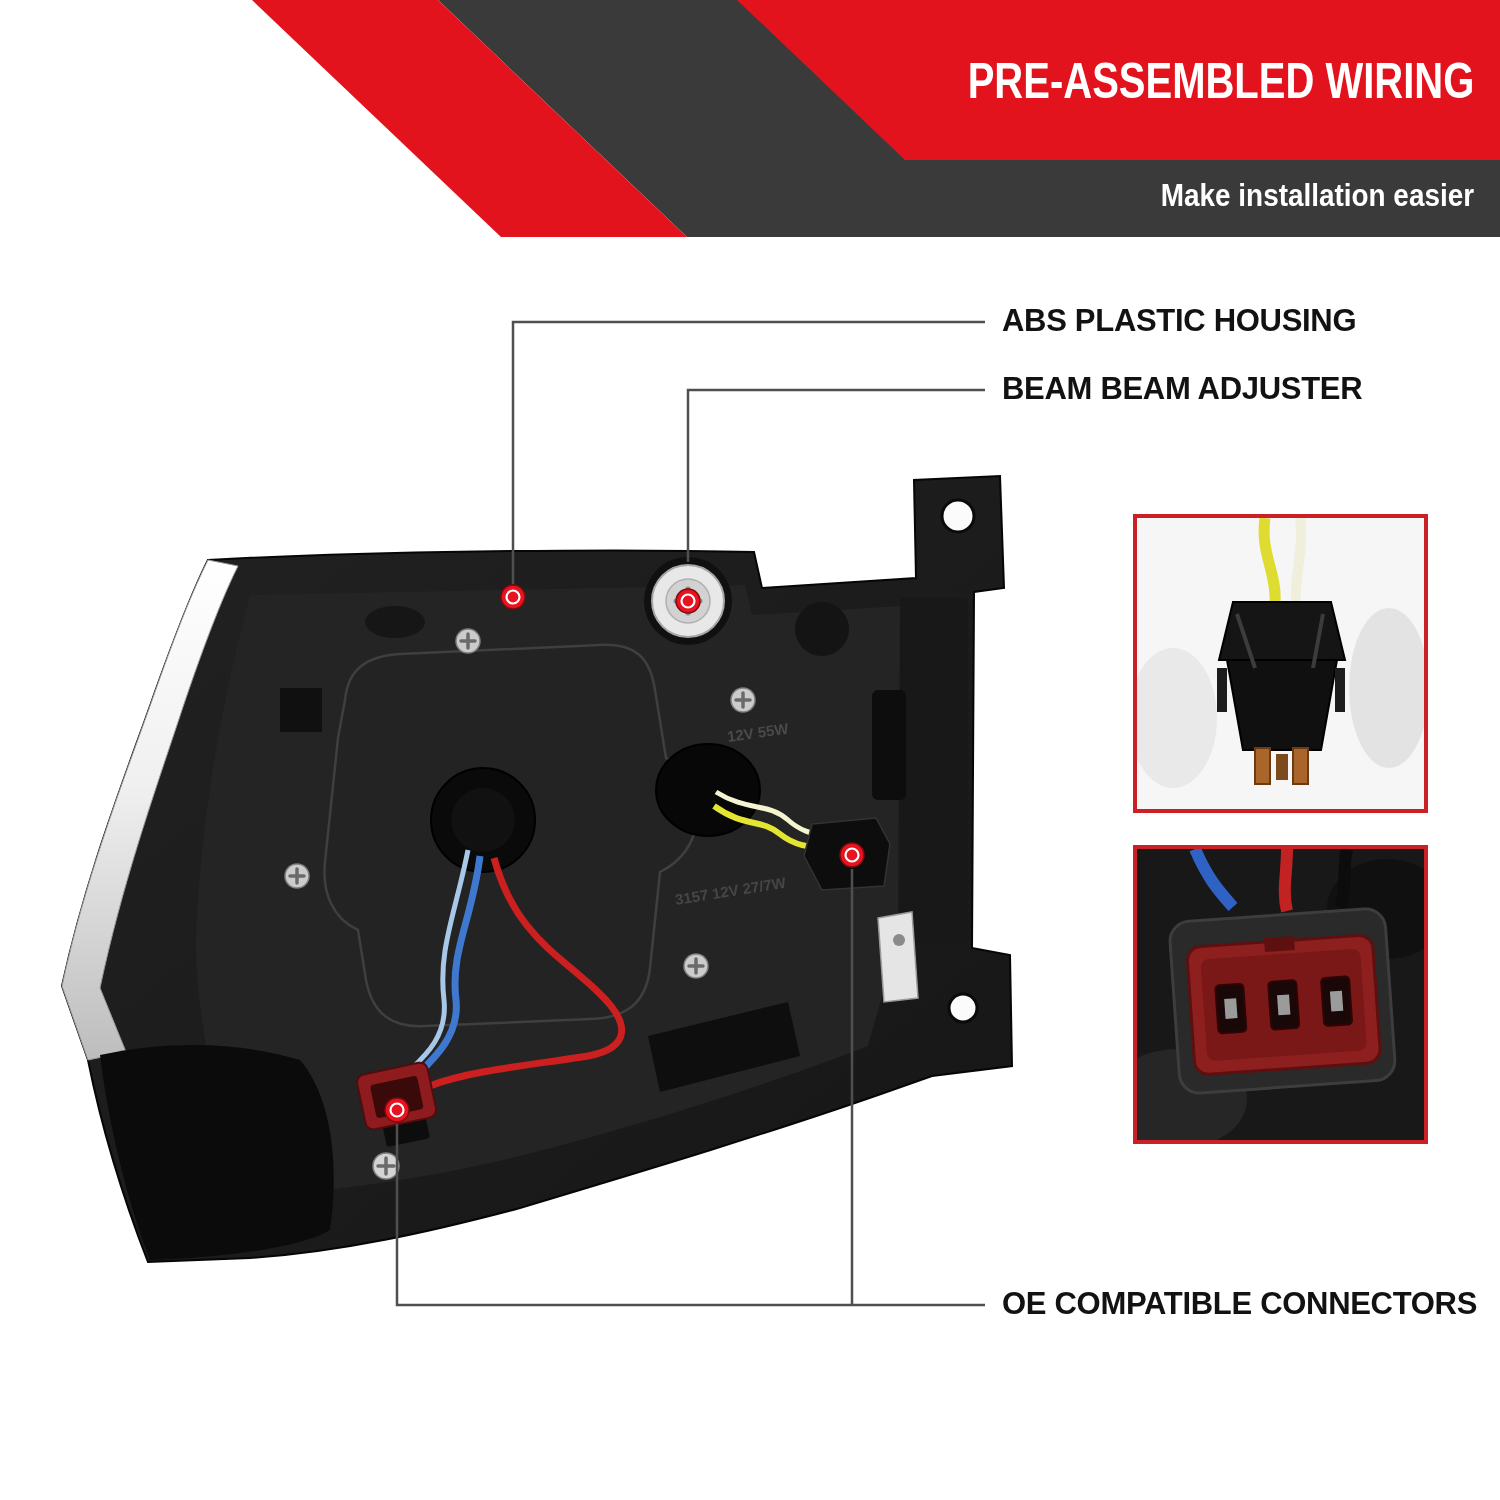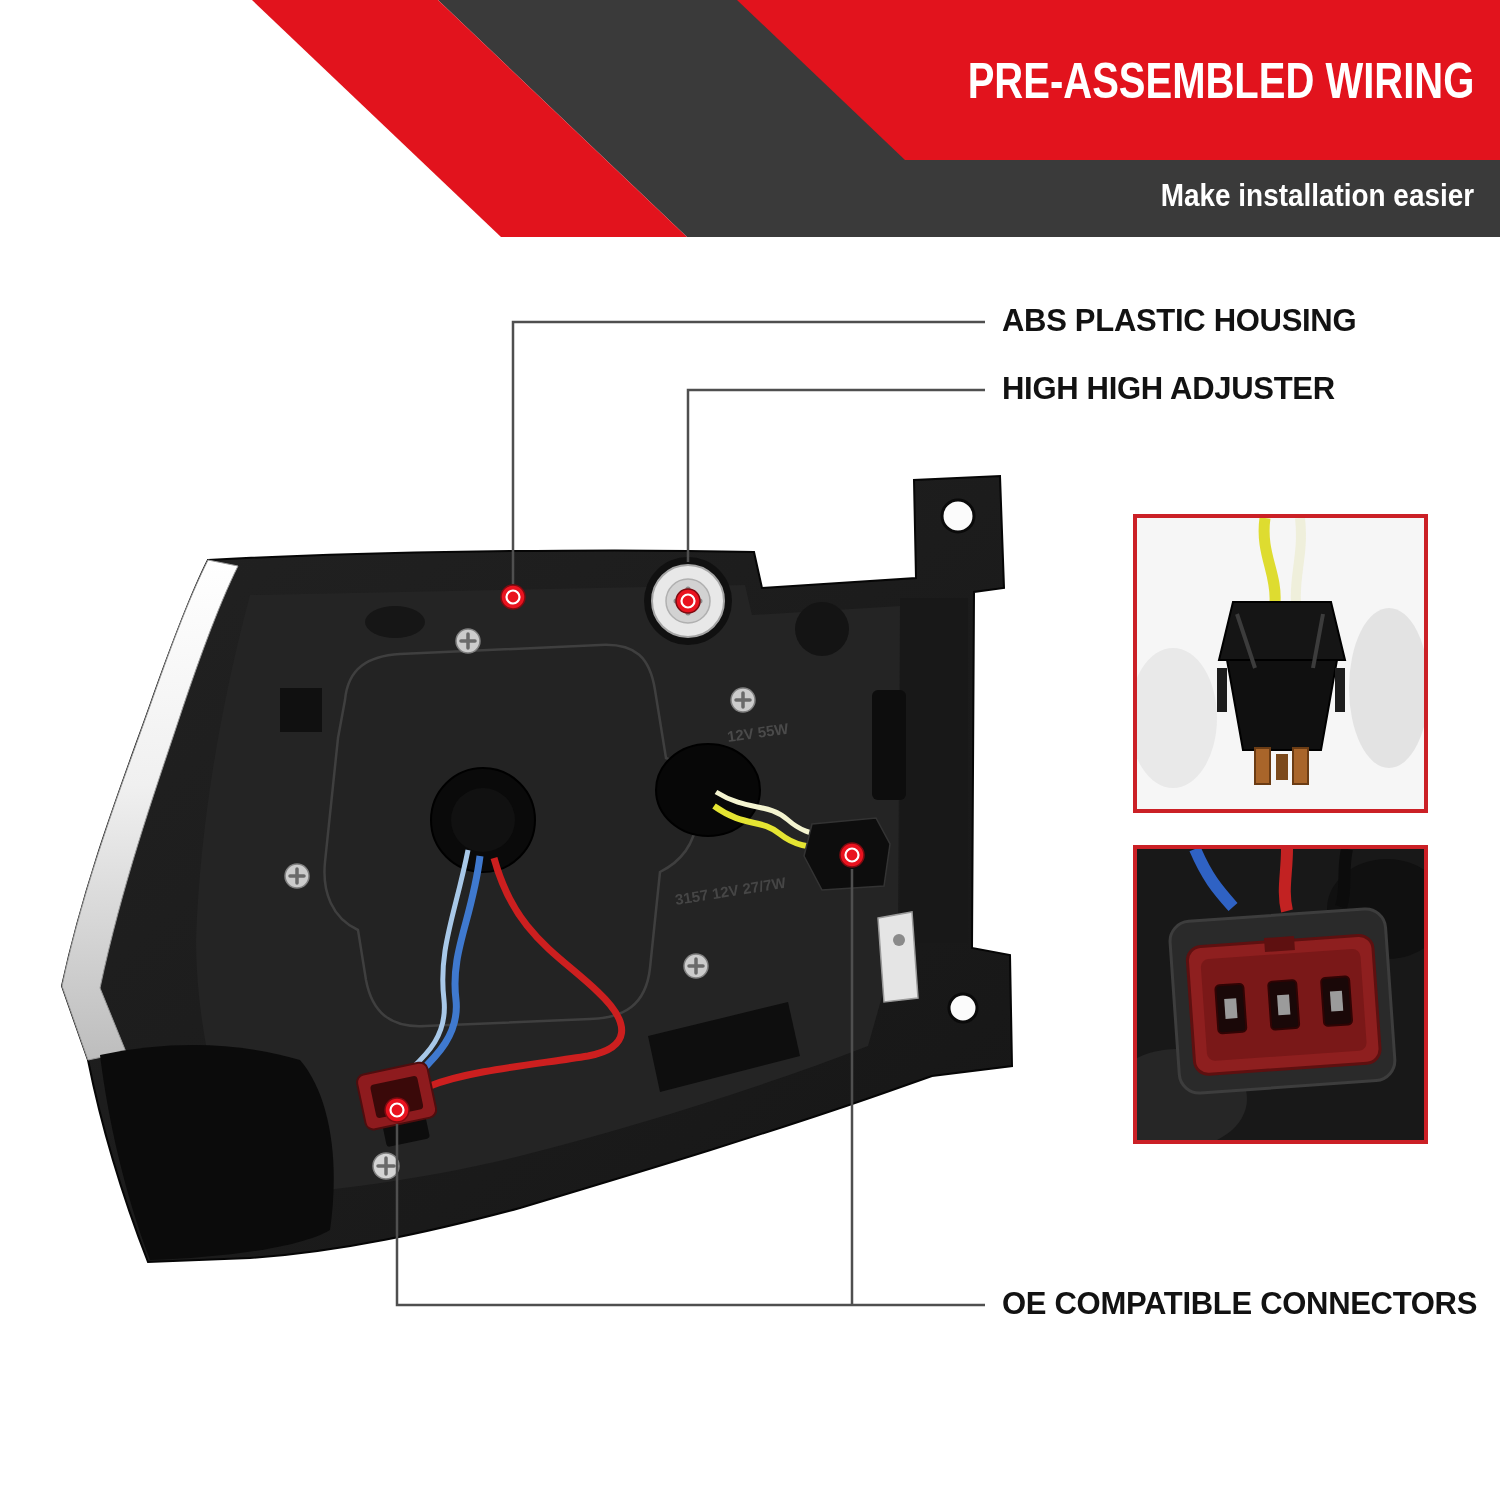--- a/index.html
+++ b/index.html
@@ -200,21 +200,21 @@
         <circle cx="397" cy="1110" r="12" fill="#e9131f" stroke="#7e0a10" stroke-width="1.5"></circle>
         <circle cx="397" cy="1110" r="6.5" fill="none" stroke="#ffffff" stroke-width="2.2"></circle>
       </g>
     </g>
   </svg>
 
   <div class="banner-title">PRE-ASSEMBLED WIRING</div>
   <div class="banner-subtitle">Make installation easier</div>
 
   <div class="callout-label callout-abs">ABS PLASTIC HOUSING</div>
-  <div class="callout-label callout-highbeam">HIGH HIGH ADJUSTER</div>
+  <div class="callout-label callout-highbeam">BEAM BEAM ADJUSTER</div>
   <div class="callout-label callout-oe">OE COMPATIBLE CONNECTORS</div>
 
   <div class="inset inset-top">
     <svg width="287" height="291" viewBox="0 0 287 291">
       <rect width="287" height="291" fill="#f6f6f6"></rect>
       <ellipse cx="36" cy="200" rx="44" ry="70" fill="#e9e9e9"></ellipse>
       <ellipse cx="252" cy="170" rx="40" ry="80" fill="#e3e3e3"></ellipse>
 
       <path d="M 128 0 C 123 35 140 55 138 84" fill="none" stroke="#dedc30" stroke-width="11"></path>
       <path d="M 163 0 C 167 35 157 58 159 84" fill="none" stroke="#efefdb" stroke-width="10"></path>

